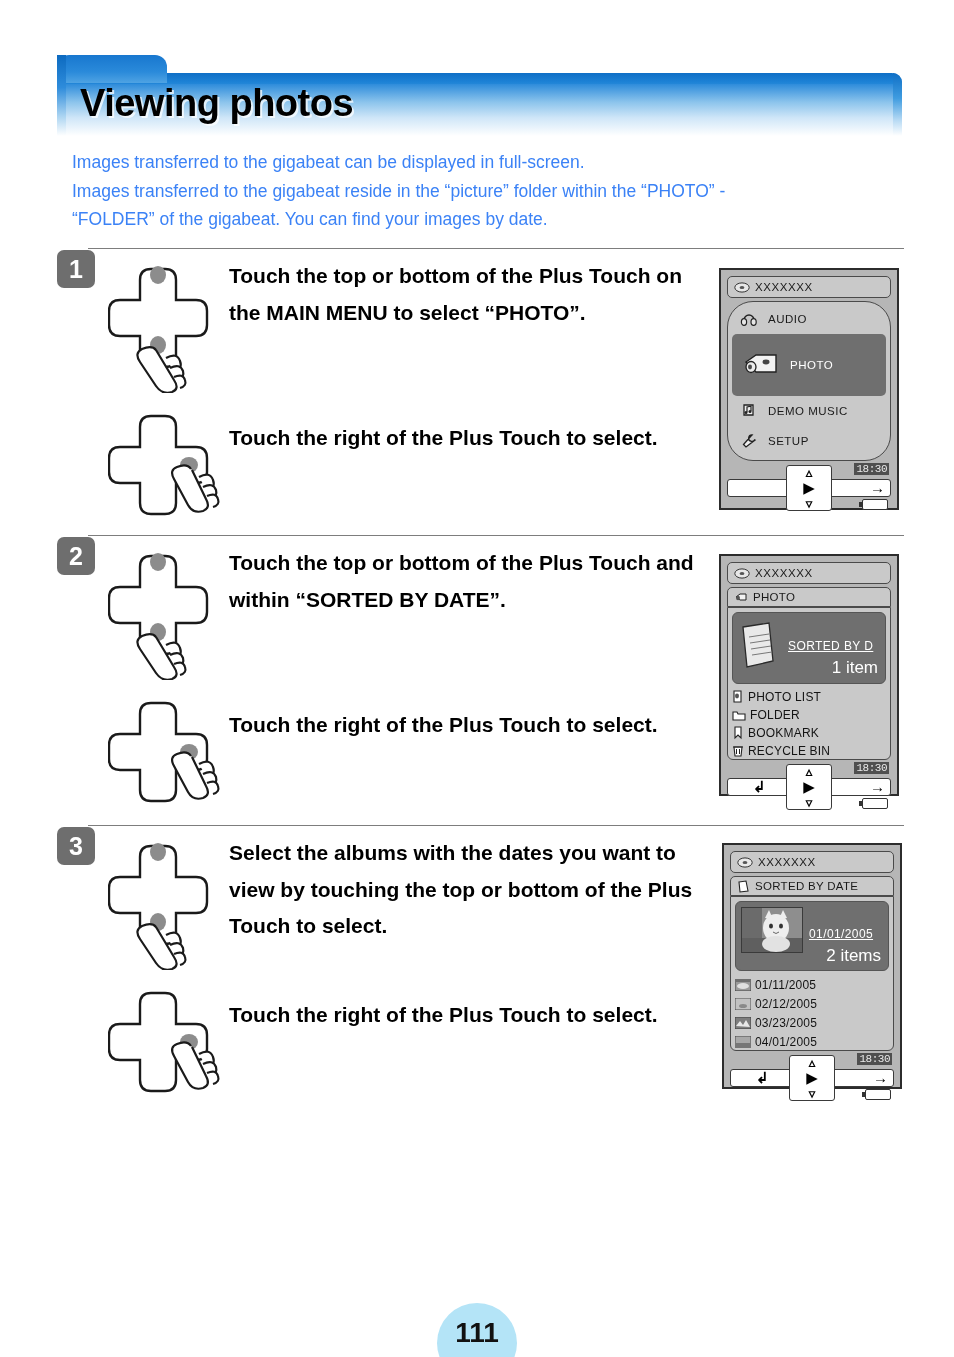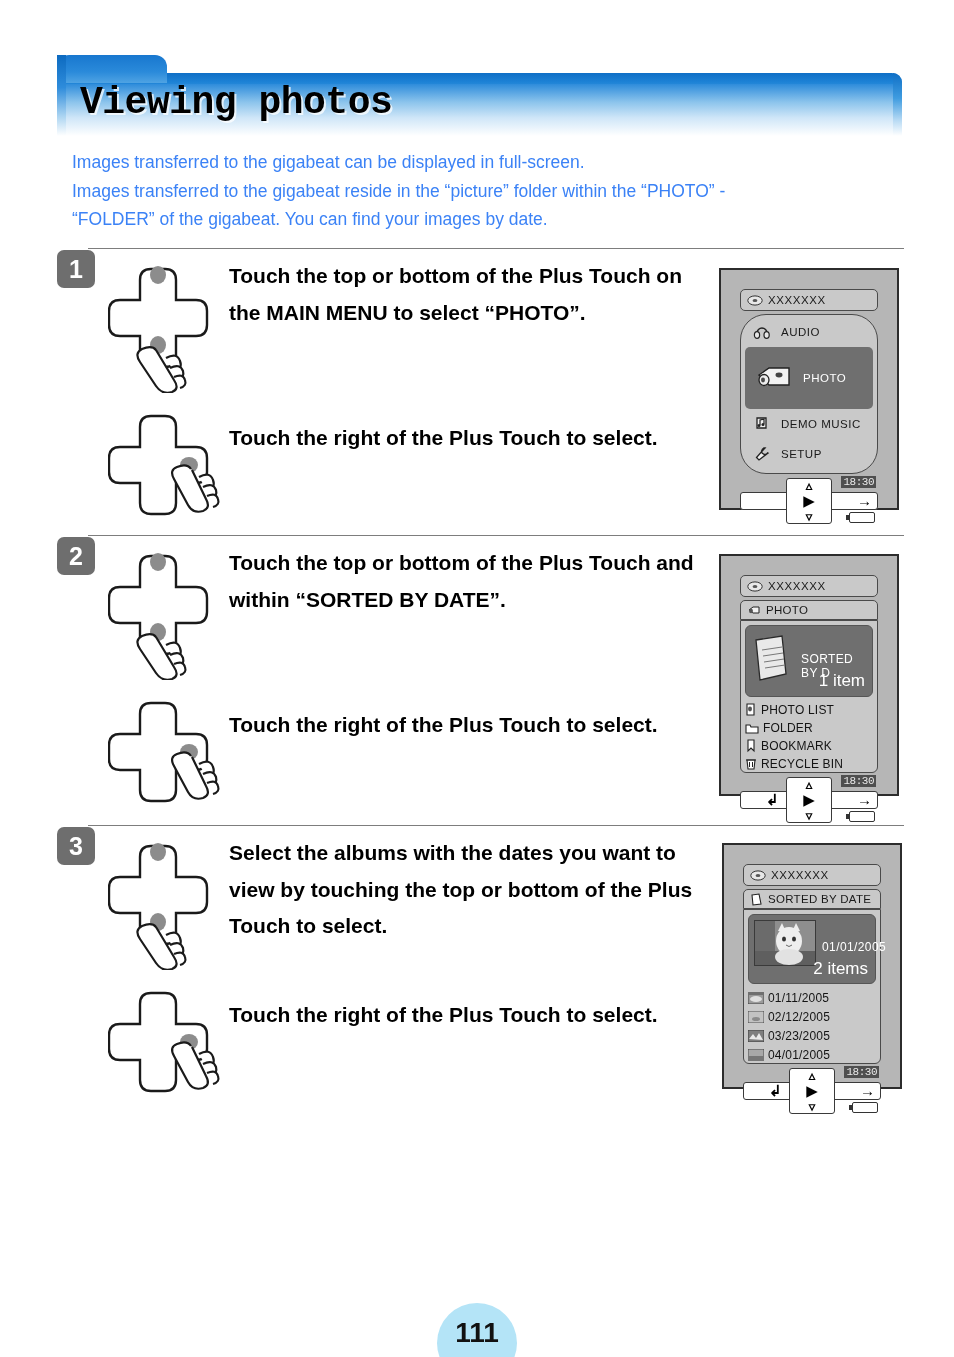--- a/index.html
+++ b/index.html
@@ -5,21 +5,21 @@
   * { box-sizing: border-box; margin: 0; padding: 0; }
   html, body {
     width: 954px; height: 1357px;
     background: #ffffff;
     font-family: "Liberation Sans", sans-serif;
     overflow: hidden;
   }
   .page { position: relative; width: 954px; height: 1357px; }
 
   
-  .header-wrap { position: absolute; left: 0; top: 0; width: 880px; height: 140px; font-family: Liberation Mono, monospace; }
+  .header-wrap { position: absolute; left: 0; top: 0; width: 880px; height: 140px; }
   .hdr-tab {
     position: absolute; left: 57px; top: 55px; width: 110px; height: 28px;
     background: linear-gradient(180deg, #1877cf 0%, #2a8ada 60%, #4fa3e3 100%);
     border-radius: 12px 12px 0 0;
   }
   .hdr-bar {
     position: absolute; left: 57px; top: 73px; width: 845px; height: 20px;
     background: linear-gradient(180deg, #0f6fc6 0%, #1d82d6 45%, #3f9ce0 100%);
     border-radius: 0 10px 0 0;
   }
@@ -67,21 +67,21 @@
     line-height: 36.5px; width: 470px; left: 229px;
   }
   .plus-a { position: absolute; left: 108px; }
   .plus-b { position: absolute; left: 108px; }
 
   
   .screen {
     position: absolute;
     background: #b6b6b6;
     border: 2px solid #2c2c2c;
-    padding: 19px;
+    padding: 6px;
   }
   .scr-title {
     height: 22px; background: #c9c9c9; border: 1.5px solid #4a4a4a;
     border-radius: 5px; display: flex; align-items: center; gap: 5px;
     padding: 0 6px; font-size: 11.5px; color: #1a1a1a; letter-spacing: 0.6px;
   }
   .scr-sub {
     height: 20px; background: #c9c9c9; border: 1.5px solid #4a4a4a;
     border-radius: 5px 5px 0 0; display: flex; align-items: center; gap: 5px;
     padding: 0 6px; font-size: 11.5px; color: #1a1a1a; margin-top: 3px;
@@ -95,21 +95,21 @@
     height: 30px; display: flex; align-items: center; gap: 10px;
     padding-left: 8px; font-size: 11.5px; color: #1a1a1a; letter-spacing: 0.5px;
   }
   .menu-row.sel {
     background: #6f6f6f; color: #fff; border-radius: 5px;
   }
   .hl-card {
     background: #6f6f6f; border: 1.5px solid #555; border-radius: 6px;
     color: #fff; position: relative; padding: 6px;
   }
-  .hl-title { font-size: 12px; letter-spacing: .4px; }
+  .hl-title { font-size: 12px; letter-spacing: .4px; text-decoration: underline; }
   .hl-count { font-size: 17px; text-align: right; margin-top: 4px; }
   .list-row {
     display: flex; align-items: center; gap: 4px;
     font-size: 12px; color: #141414; height: 16px; letter-spacing: .2px;
   }
 
   .navbar { position: relative; height: 46px; margin-top: 4px; }
   .nav-hbar {
     position: absolute; left: 0; top: 14px; width: 100%; height: 18px;
     background: #fff; border: 1.5px solid #3a3a3a; border-radius: 3px;

